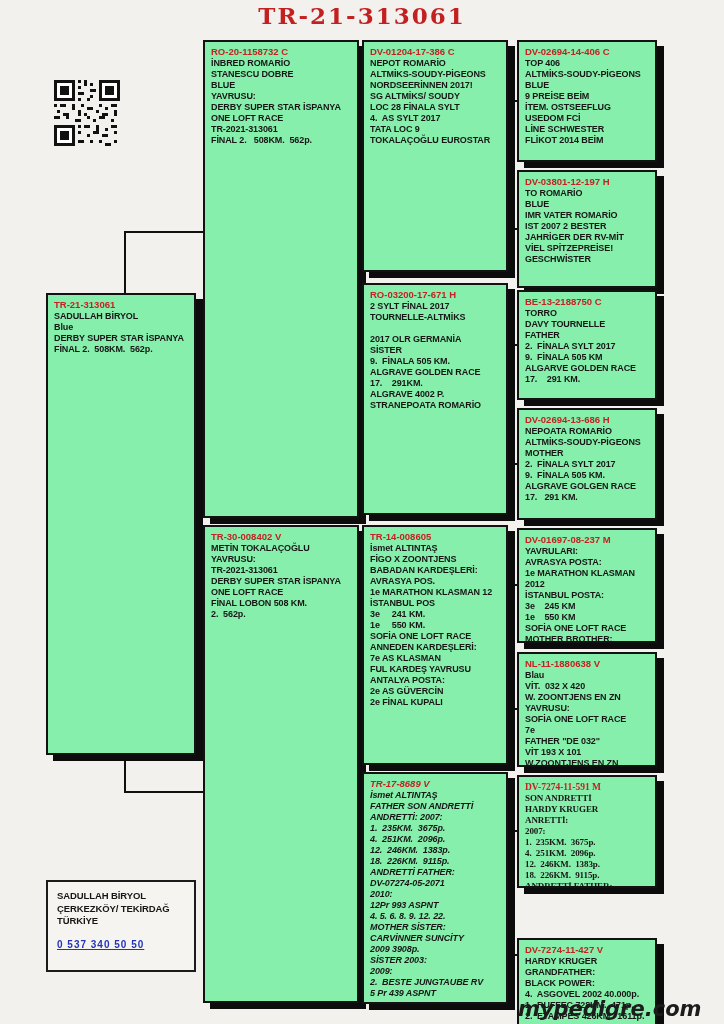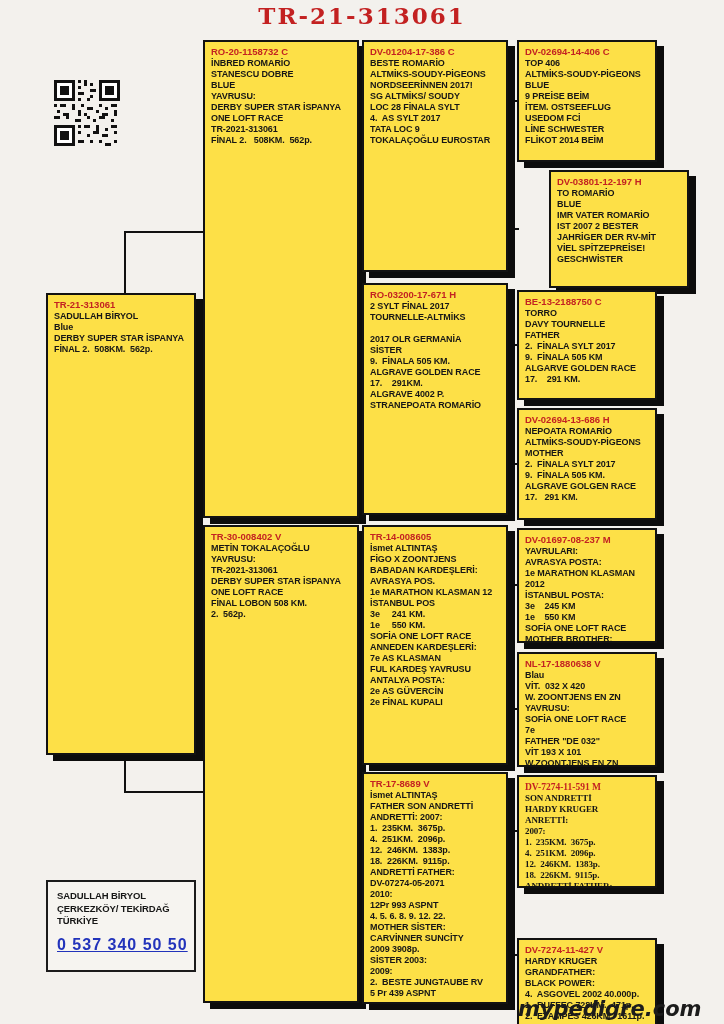--- a/index.html
+++ b/index.html
@@ -10,36 +10,36 @@
   }
   .title {
     position:absolute; left:0; top:2px; width:100%; text-align:center;
     font-family:"DejaVu Serif", serif; font-weight:700;
     font-size:23px; letter-spacing:2px; color:#c32121;
   }
   
   .ln { position:absolute; background:#101010; }
   
   .pbox {
-    position:absolute; background:#fde047; border:2px solid #121212;
+    position:absolute; background:#86efac; border:2px solid #121212;
     box-shadow:7px 6px 0 #0c0c0c; padding:4px 6px; overflow:hidden;
     box-sizing:border-box;
   }
   .pbox .code {
     font-size:9.5px; line-height:12px; color:#c32222; letter-spacing:0;
     white-space:pre;
   }
   .tl { font-size:9px; line-height:11px; letter-spacing:-0.1px; white-space:pre; }
   .plain-box {
     position:absolute; background:#f6f4f0; border:2px solid #1b1b1b;
     padding:8px 9px; box-sizing:border-box;
   }
   .plain-box .tl { font-size:9.5px; line-height:12.5px; }
   .phone {
-    display:inline-block; margin-top:10px; font-size:16px; line-height:13px;
+    display:inline-block; margin-top:10px; font-size:10px; line-height:13px;
     color:#2233bb; text-decoration:underline; letter-spacing:1px; white-space:pre;
   }
   .watermark {
     position:absolute; left:518px; top:997px; font-size:21px;
     font-style:italic; font-weight:700; color:#1c1c1c; letter-spacing:0;
     font-family:"DejaVu Sans", sans-serif;
   }
   .qr { position:absolute; left:54px; top:80px; width:66px; height:66px; }
 </style>
 </head>
@@ -111,21 +111,21 @@
         <div class="tl">DERBY SUPER STAR İSPANYA</div>
         <div class="tl">ONE LOFT RACE</div>
         <div class="tl">FİNAL LOBON 508 KM.</div>
         <div class="tl">2.  562p.</div>
       </div>
   </div>
 
   <div class="pbox" style="left:362px;top:40px;width:146px;height:232px;">
     <div class="code">DV-01204-17-386 C</div>
     <div>
-        <div class="tl">BESTE ROMARİO</div>
+        <div class="tl">NEPOT ROMARİO</div>
         <div class="tl">ALTMİKS-SOUDY-PİGEONS</div>
         <div class="tl">NORDSEERİNNEN 2017!</div>
         <div class="tl">SG ALTMİKS/ SOUDY</div>
         <div class="tl">LOC 28 FİNALA SYLT</div>
         <div class="tl">4.  AS SYLT 2017</div>
         <div class="tl">TATA LOC 9</div>
         <div class="tl">TOKALAÇOĞLU EUROSTAR</div>
       </div>
   </div>
   <div class="pbox" style="left:362px;top:283px;width:146px;height:232px;">
@@ -156,21 +156,21 @@
         <div class="tl">1e     550 KM.</div>
         <div class="tl">SOFİA ONE LOFT RACE</div>
         <div class="tl">ANNEDEN KARDEŞLERİ:</div>
         <div class="tl">7e AS KLASMAN</div>
         <div class="tl">FUL KARDEŞ YAVRUSU</div>
         <div class="tl">ANTALYA POSTA:</div>
         <div class="tl">2e AS GÜVERCİN</div>
         <div class="tl">2e FİNAL KUPALI</div>
       </div>
   </div>
-  <div class="pbox" style="left:362px;top:772px;width:146px;height:232px;">
+  <div class="pbox" style="left:362px;top:772px;width:146px;height:232px;font-style:italic;">
     <div class="code">TR-17-8689 V</div>
     <div>
         <div class="tl">İsmet ALTINTAŞ</div>
         <div class="tl">FATHER SON ANDRETTİ</div>
         <div class="tl">ANDRETTİ: 2007:</div>
         <div class="tl">1.  235KM.  3675p.</div>
         <div class="tl">4.  251KM.  2096p.</div>
         <div class="tl">12.  246KM.  1383p.</div>
         <div class="tl">18.  226KM.  9115p.</div>
         <div class="tl">ANDRETTİ FATHER:</div>
@@ -194,21 +194,21 @@
         <div class="tl">TOP 406</div>
         <div class="tl">ALTMİKS-SOUDY-PİGEONS</div>
         <div class="tl">BLUE</div>
         <div class="tl">9 PREİSE BEİM</div>
         <div class="tl">İTEM. OSTSEEFLUG</div>
         <div class="tl">USEDOM FCİ</div>
         <div class="tl">LİNE SCHWESTER</div>
         <div class="tl">FLİKOT 2014 BEİM</div>
       </div>
   </div>
-  <div class="pbox" style="left:517px;top:170px;width:140px;height:118px;margin-left:32px;">
+  <div class="pbox" style="left:517px;top:170px;width:140px;height:118px;">
     <div class="code">DV-03801-12-197 H</div>
     <div>
         <div class="tl">TO ROMARİO</div>
         <div class="tl">BLUE</div>
         <div class="tl">IMR VATER ROMARİO</div>
         <div class="tl">IST 2007 2 BESTER</div>
         <div class="tl">JAHRİGER DER RV-MİT</div>
         <div class="tl">VİEL SPİTZEPREİSE!</div>
         <div class="tl">GESCHWİSTER</div>
       </div>
@@ -245,21 +245,21 @@
         <div class="tl">1e MARATHON KLASMAN</div>
         <div class="tl">2012</div>
         <div class="tl">İSTANBUL POSTA:</div>
         <div class="tl">3e    245 KM</div>
         <div class="tl">1e    550 KM</div>
         <div class="tl">SOFİA ONE LOFT RACE</div>
         <div class="tl">MOTHER BROTHER:</div>
       </div>
   </div>
   <div class="pbox" style="left:517px;top:652px;width:140px;height:115px;">
-    <div class="code">NL-17-1880638 V</div>
+    <div class="code">NL-11-1880638 V</div>
     <div>
         <div class="tl">Blau</div>
         <div class="tl">VİT.  032 X 420</div>
         <div class="tl">W. ZOONTJENS EN ZN</div>
         <div class="tl">YAVRUSU:</div>
         <div class="tl">SOFİA ONE LOFT RACE</div>
         <div class="tl">7e</div>
         <div class="tl">FATHER "DE 032"</div>
         <div class="tl">VİT 193 X 101</div>
         <div class="tl">W.ZOONTJENS EN ZN</div>

